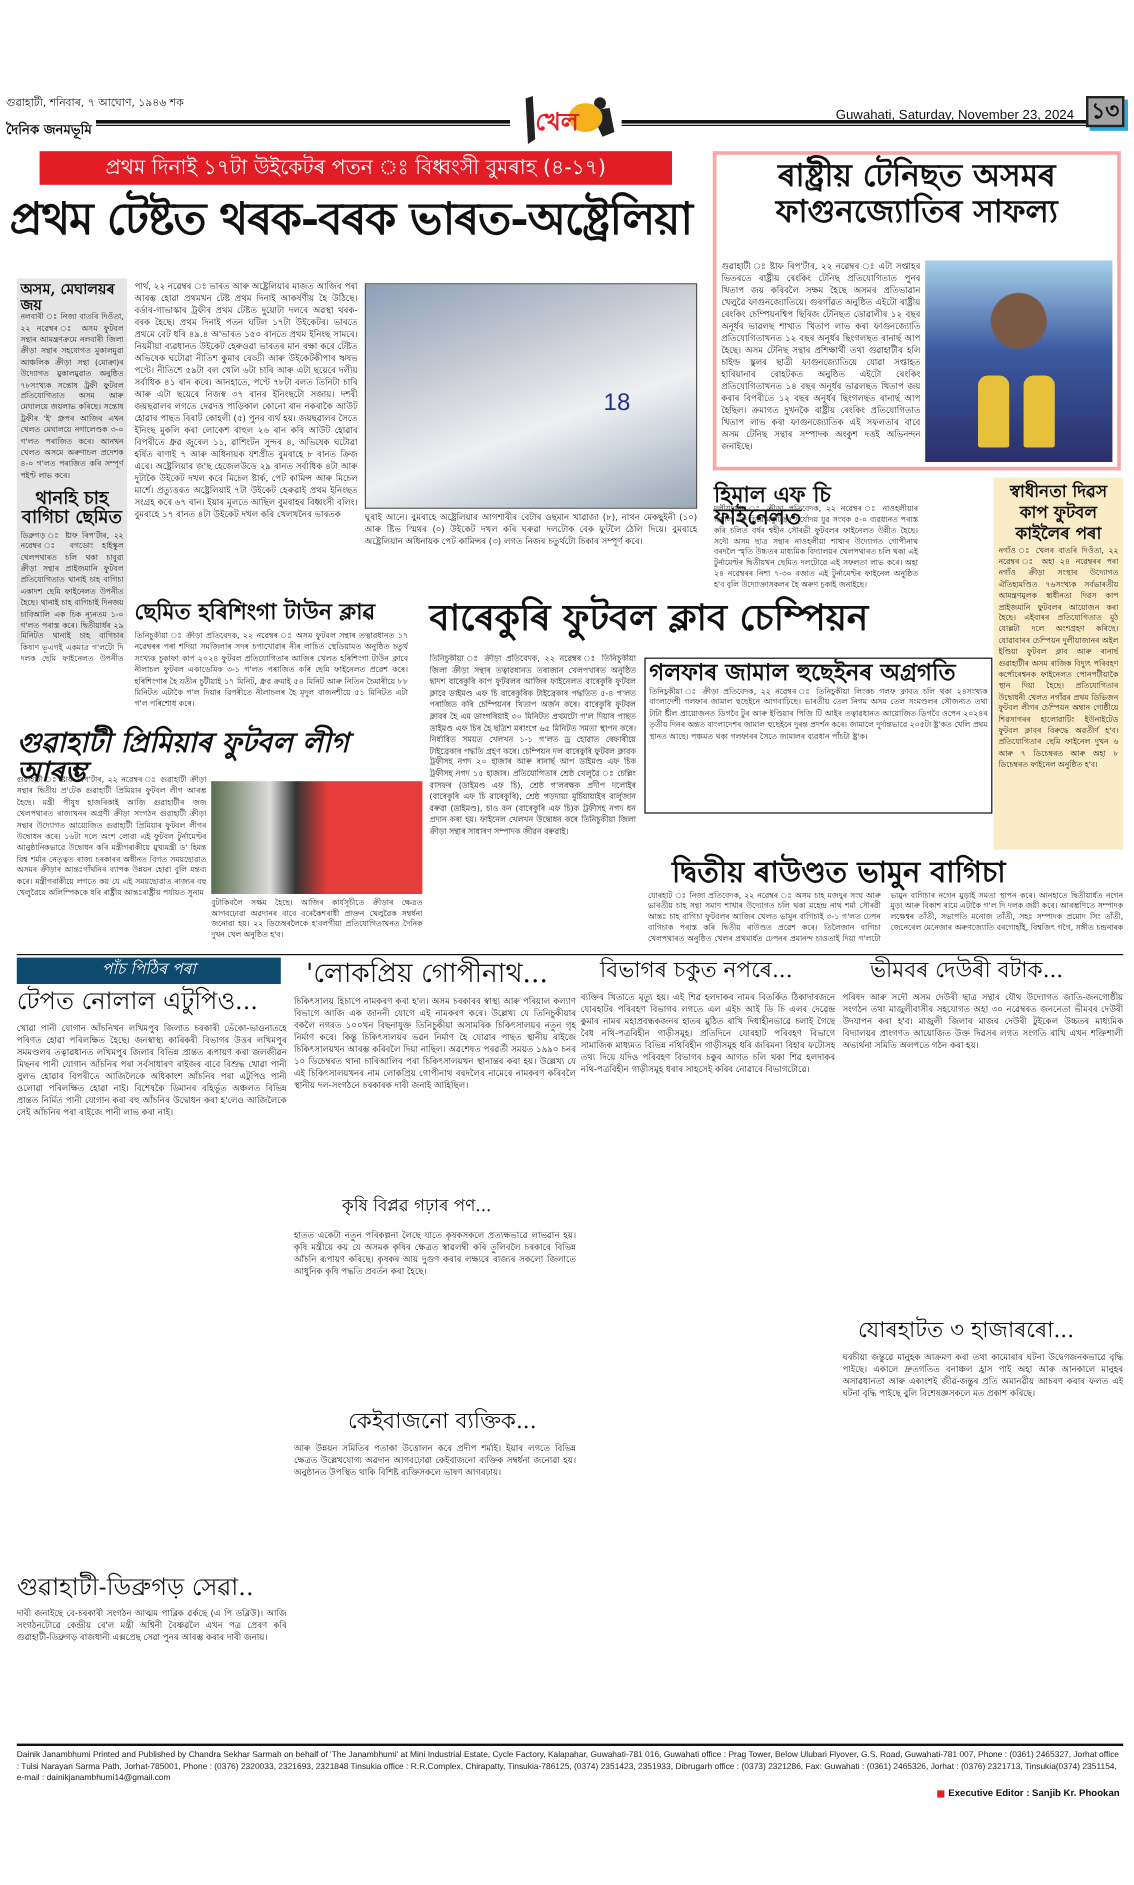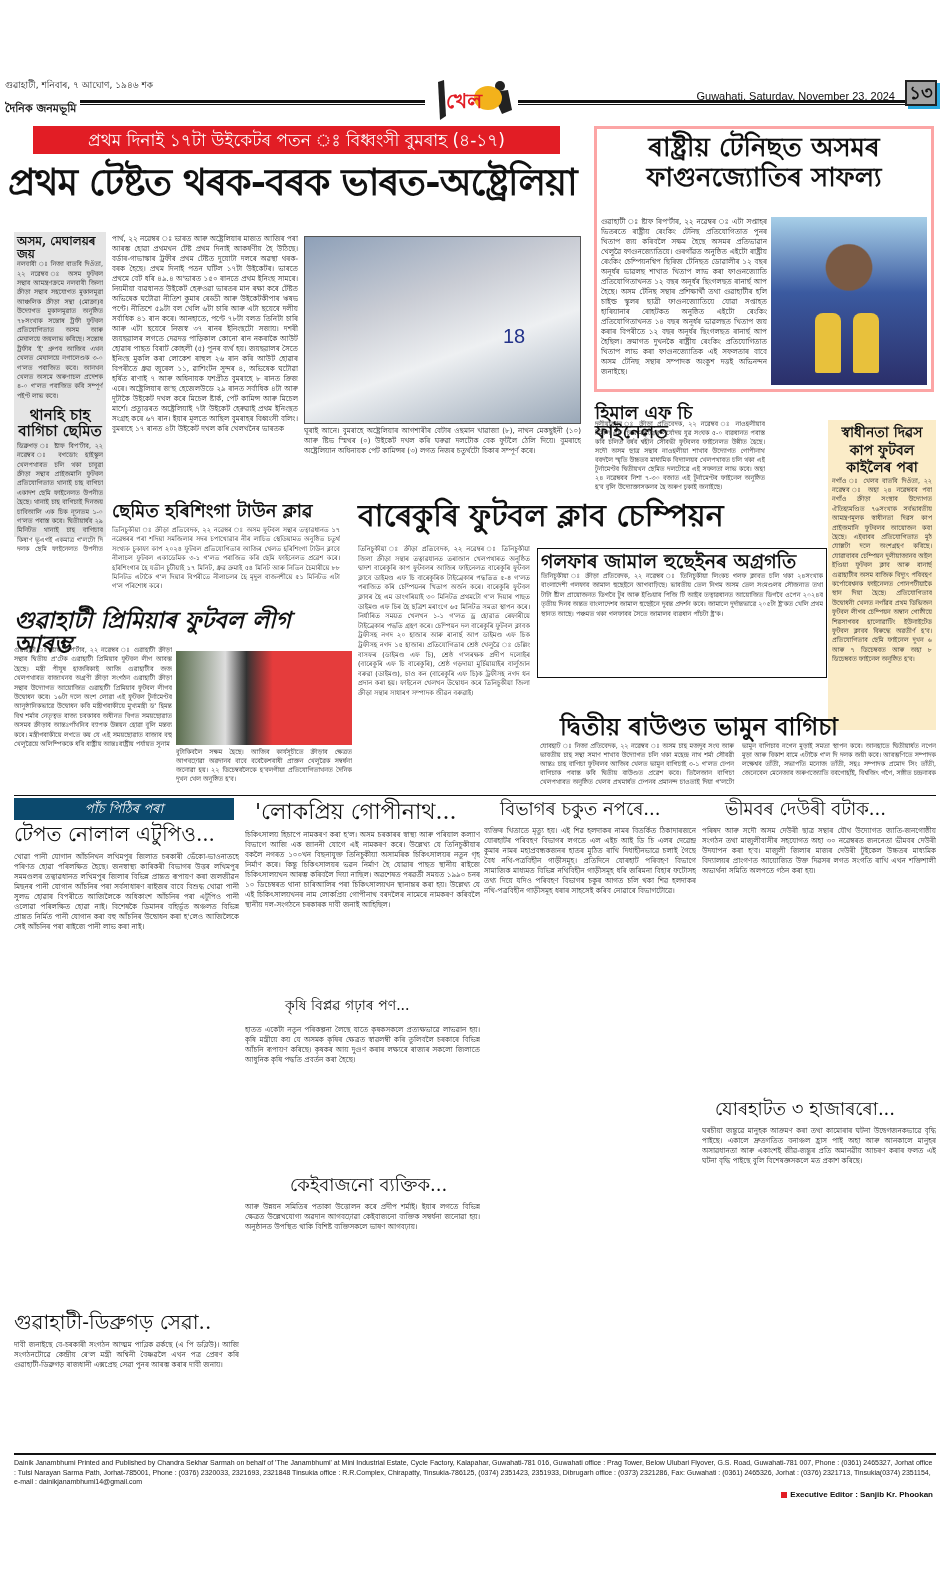--- a/index.html
+++ b/index.html
@@ -69,21 +69,21 @@
   <div class="small" style="position:absolute;left:4px;top:88px;width:166px;height:168px;overflow:hidden;">গুৱাহাটী ঃ ষ্টাফ ৰিপ'ৰ্টাৰ, ২২ নৱেম্বৰ ঃ এটা সপ্তাহৰ ভিতৰতে ৰাষ্ট্ৰীয় ৰেংকিং টেনিছ প্ৰতিযোগিতাত পুনৰ খিতাপ জয় কৰিবলৈ সক্ষম হৈছে অসমৰ প্ৰতিভাৱান খেলুৱৈ ফাগুনজ্যোতিয়ে। গুৰগাঁৱত অনুষ্ঠিত এইটো ৰাষ্ট্ৰীয় ৰেংকিং চেম্পিয়নশ্বিপ ছিৰিজ টেনিছত ডোৱালীৰ ১২ বছৰ অনূৰ্ধৰ ভাৱলছ শাখাত খিতাপ লাভ কৰা ফাগুনজ্যোতি প্ৰতিযোগিতাখনত ১২ বছৰ অনূৰ্ধৰ ছিংগলছত ৰানাৰ্ছ আপ হৈছে। অসম টেনিছ সন্থাৰ প্ৰশিক্ষাৰ্থী তথা গুৱাহাটীৰ হলি চাইল্ড স্কুলৰ ছাত্ৰী ফাগুনজ্যোতিয়ে যোৱা সপ্তাহত হাৰিয়ানাৰ ৰোহটকত অনুষ্ঠিত এইটো ৰেংকিং প্ৰতিযোগিতাখনত ১৪ বছৰ অনূৰ্ধৰ ভাৱলছত খিতাপ জয় কৰাৰ বিপৰীতে ১২ বছৰ অনূৰ্ধৰ ছিংগলছত ৰানাৰ্ছ আপ হৈছিল। ক্ৰমাগত দুখনকৈ ৰাষ্ট্ৰীয় ৰেংকিং প্ৰতিযোগিতাত খিতাপ লাভ কৰা ফাগুনজ্যোতিক এই সফলতাৰ বাবে অসম টেনিছ সন্থাৰ সম্পাদক অংকুশ দত্তই অভিনন্দন জনাইছে।</div>
   <div class="photo-tennis" style="position:absolute;left:174px;top:88px;width:156px;height:168px;">
     <div style="position:absolute;left:44px;top:96px;width:26px;height:60px;background:#e8c13c;border-radius:8px 8px 2px 2px;"></div>
     <div style="position:absolute;left:82px;top:96px;width:26px;height:60px;background:#e8c13c;border-radius:8px 8px 2px 2px;"></div>
   </div>
 </div>
 
 <div class="abs hl" style="left:595px;top:404px;width:170px;font-size:18px;">হিমাল এফ চি ফাইনেলত</div>
 <div class="abs small" style="left:595px;top:420px;width:170px;height:70px;overflow:hidden;font-size:6.4px;line-height:9px;">দুলীয়াজান ঃ ক্ৰীড়া প্ৰতিবেদক, ২২ নৱেম্বৰ ঃ নাওহলীয়াৰ হিমাল এফ চিয়ে মধুটিঙৰ সূৰ্যোদয় যুৱ সংঘক ৫-০ ব্যৱধানত পৰাস্ত কৰি চলিত বৰ্ষৰ শ্বহীন সৌৰভী ফুটবলৰ ফাইনেলত উন্নীত হৈছে। সদৌ অসম ছাত্ৰ সন্থাৰ নাওহলীয়া শাখাৰ উদ্যোগত গোপীনাথ বৰদলৈ স্মৃতি উচ্চতৰ মাধ্যমিক বিদ্যালয়ৰ খেলপথাৰত চলি থকা এই টুৰ্নামেণ্টৰ দ্বিতীয়খন ছেমিত দলটোৱে এই সফলতা লাভ কৰে। অহা ২৪ নৱেম্বৰৰ নিশা ৭-৩০ বজাত এই টুৰ্নামেণ্টৰ ফাইনেল অনুষ্ঠিত হ'ব বুলি উদ্যোক্তাসকলৰ হৈ অৰুণ চুকাই জনাইছে।</div>
 
-<div class="abs cream-box" style="left:828px;top:420px;width:108px;height:310px;padding:4px;">
+<div class="abs cream-box" style="left:828px;top:398px;width:108px;height:310px;padding:4px;">
   <div class="hl" style="font-size:14px;text-align:center;line-height:1.25;">স্বাধীনতা দিৱস কাপ ফুটবল কাইলৈৰ পৰা</div>
   <div class="small" style="font-size:6.4px;line-height:9.4px;height:240px;overflow:hidden;">নগাঁও ঃ খেলৰ বাতৰি দিওঁতা, ২২ নৱেম্বৰ ঃ অহা ২৪ নৱেম্বৰৰ পৰা নগাঁও ক্ৰীড়া সংস্থাৰ উদ্যোগত ঐতিহ্যমণ্ডিত ৭৬সংখ্যক সৰ্বভাৰতীয় আমন্ত্ৰণমূলক স্বাধীনতা দিৱস কাপ প্ৰাইজমানি ফুটবলৰ আয়োজন কৰা হৈছে। এইবাৰৰ প্ৰতিযোগিতাত মুঠ যোল্লটা দলে অংশগ্ৰহণ কৰিছে। যোৱাবাৰৰ চেম্পিয়ন দুলীয়াজানৰ অইল ইণ্ডিয়া ফুটবল ক্লাব আৰু ৰানাৰ্ছ গুৱাহাটীৰ অসম ৰাজিক বিদ্যুৎ পৰিবহণ কৰ্পোৰেশ্বনক ফাইনেলত পোনপটীয়াকৈ স্থান দিয়া হৈছে। প্ৰতিযোগিতাৰ উদ্বোধনী খেলত নগাঁৱৰ প্ৰথম ডিভিজন ফুটবল লীগৰ চেম্পিয়ন অম্বান গোষ্ঠীয়ে শিৱসাগৰৰ হালোৱাটিং ইউনাইটেড ফুটবল ক্লাবৰ বিৰুদ্ধে অৱতীৰ্ণ হ'ব। প্ৰতিযোগিতাৰ ছেমি ফাইনেল দুখন ৬ আৰু ৭ ডিচেম্বৰত আৰু অহা ৮ ডিচেম্বৰত ফাইনেল অনুষ্ঠিত হ'ব।</div>
 </div>
 
 <div class="abs hl" style="left:112px;top:502px;width:230px;font-size:18px;">ছেমিত হৰিশিংগা টাউন ক্লাৱ</div>
 <div class="abs small" style="left:112px;top:526px;width:228px;height:72px;overflow:hidden;font-size:6.5px;line-height:9.4px;">তিনিচুকীয়া ঃ ক্ৰীড়া প্ৰতিবেদক, ২২ নৱেম্বৰ ঃ অসম ফুটবল সন্থাৰ তত্বাৱধানত ১৭ নৱেম্বৰৰ পৰা শদিয়া সমজিলাৰ সদৰ চপাখোৱাৰ নীৰ লাচিত স্থেডিয়ামত অনুষ্ঠিত চতুৰ্থ সংখ্যক চুকাফা কাপ ২০২৪ ফুটবল প্ৰতিযোগিতাৰ আজিৰ খেলত হৰিশিংগা টাউন ক্লাবে নীলাচল ফুটবল একাডেমিক ৩-১ গ'লত পৰাজিত কৰি ছেমি ফাইনেলত প্ৰৱেশ কৰে। হৰিশিংগাৰ হৈ যতীন চুটীয়াই ১৭ মিনিট, ধ্ৰুৱ ক্ৰমাই ৫৪ মিনিট আৰু নিতিন চৈমাৰীয়ে ৮৮ মিনিটত এটাকৈ গ'ল দিয়াৰ বিপৰীতে নীলাচলৰ হৈ মৃদুল বাজনশীয়ে ৫১ মিনিটত এটা গ'ল পৰিশোধ কৰে।</div>
 
 <div class="abs hl" style="left:358px;top:500px;width:470px;font-size:30px;">বাৰেকুৰি ফুটবল ক্লাব চেম্পিয়ন</div>
 <div class="abs small" style="left:358px;top:545px;width:172px;height:235px;overflow:hidden;font-size:6.6px;line-height:9.6px;">তিনিচুকীয়া ঃ ক্ৰীড়া প্ৰতিবেদক, ২২ নৱেম্বৰ ঃ তিনিচুকীয়া জিলা ক্ৰীড়া সন্থাৰ তত্বাৱধানত তৰাজান খেলপথাৰত অনুষ্ঠিত দ্বাদশ বাৰেকুৰি কাপ ফুটবলৰ আজিৰ ফাইনেলত বাৰেকুৰি ফুটবল ক্লাবে ডাইমণ্ড এফ চি বাৰেকুৰিক টাইব্ৰেকাৰ পদ্ধতিত ৫-৪ গ'লত পৰাজিত কৰি চেম্পিয়নৰ খিতাপ অৰ্জন কৰে। বাৰেকুৰি ফুটবল ক্লাবৰ হৈ এম ডাংগৰিয়াই ৩০ মিনিটত প্ৰথমটো গ'ল দিয়াৰ পাছত ডাইমণ্ড এফ চিৰ হৈ ছত্ৰিশ মৰাংগে ৬৫ মিনিটত সমতা স্থাপন কৰে। নিৰ্ধাৰিত সময়ত খেলখন ১-১ গ'লত ড্ৰ হোৱাত ৰেফাৰীয়ে টাইব্ৰেকাৰ পদ্ধতি গ্ৰহণ কৰে। চেম্পিয়ন দল বাৰেকুৰি ফুটবল ক্লাবক ট্ৰফীসহ নগদ ২০ হাজাৰ আৰু ৰানাৰ্ছ আপ ডাইমণ্ড এফ চিক ট্ৰফীসহ নগদ ১৫ হাজাৰ। প্ৰতিযোগিতাৰ শ্ৰেষ্ঠ খেলুৱৈ ঃ চেল্লিং বাসফৰ (ডাইমণ্ড এফ চি), শ্ৰেষ্ঠ গ'লৰক্ষক প্ৰদীপ দলোইৰ (বাৰেকুৰি এফ চি বাৰেকুৰি), শ্ৰেষ্ঠ গড়দায়া মুৰ্চিয়ায়াইৰ বাৰ্লুজান বৰুৱা (ডাইমণ্ড), চাও কন (বাৰেকুৰি এফ চি)ক ট্ৰফীসহ নগদ ধন প্ৰদান কৰা হয়। ফাইনেল খেলখন উদ্বোধন কৰে তিনিচুকীয়া জিলা ক্ৰীড়া সন্থাৰ সাধাৰণ সম্পাদক জীৱন বৰুৱাই।</div>
 

